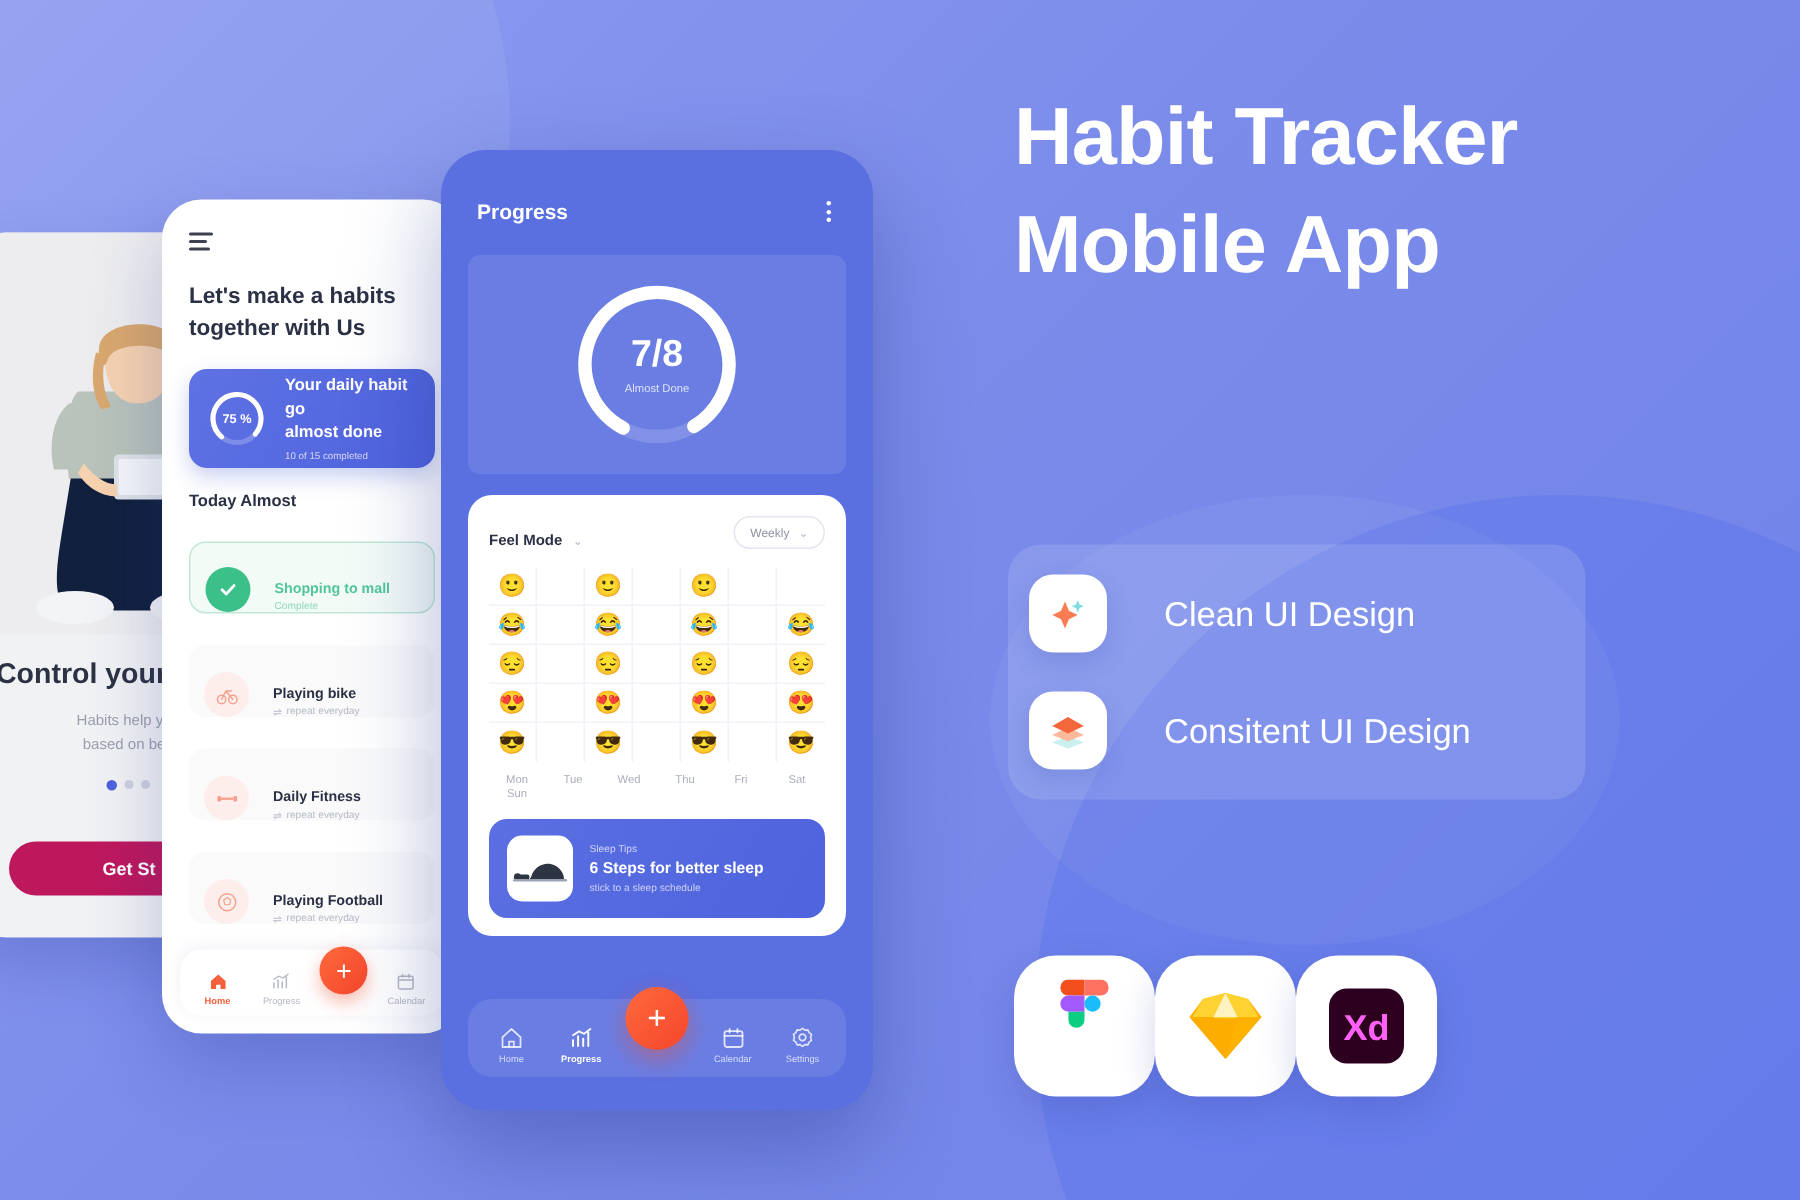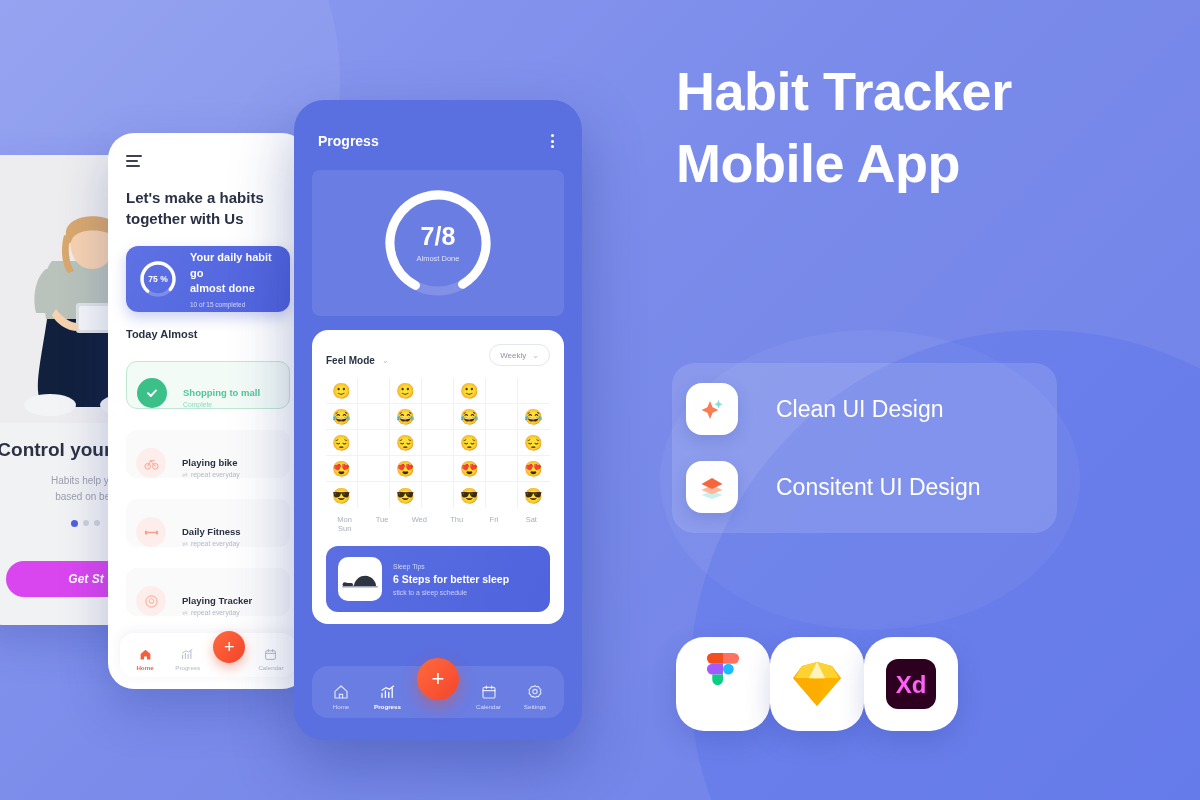--- a/index.html
+++ b/index.html
@@ -85,23 +85,23 @@
     background: #ececee; overflow: hidden;
   }
   .onb-text { position: absolute; left: 0; top: 282px; width: 100%; text-align: center; }
   .onb-title { font-size: 19px; font-weight: 700; color: #2c3244; line-height: 1.35; }
   .onb-desc { margin-top: 10px; font-size: 10px; color: #9aa0ae; line-height: 1.65; }
   .onb-dots { margin-top: 14px; display: flex; gap: 5px; justify-content: center; }
   .dot { width: 6px; height: 6px; border-radius: 50%; background: #cdd2de; }
   .dot.on { width: 7px; height: 7px; background: #4f62dd; }
   .onb-btn {
     position: absolute; left: 28px; bottom: 28px; width: 160px; height: 36px;
-    border-radius: 18px; background: #d946ef; color: #fff;
+    border-radius: 18px; background: #be185d; color: #fff;
     font-size: 12px; font-weight: 700; display: flex;
-    align-items: center; justify-content: center; border: none; font-style: italic;
+    align-items: center; justify-content: center; border: none;
   }
 
   
   .phone-mid {
     left: 108px; top: 133px; width: 200px; height: 556px;
     background: #ffffff; border-radius: 26px;
     box-shadow: 0 20px 48px rgba(35,50,140,0.26);
   }
   .mid-inner { position: relative; width: 100%; height: 100%; padding: 22px 18px 0; }
   .ham { width: 16px; }
@@ -423,21 +423,21 @@
     </div>
 
     <div class="habit">
       <div class="hicon pink">
         <svg width="15" height="15" viewBox="0 0 16 16">
           <circle cx="8" cy="8" r="6" fill="none" stroke="#f4a08c" stroke-width="1"></circle>
           <path d="M8 4.6 L10.6 6.6 L9.6 9.8 L6.4 9.8 L5.4 6.6 Z" fill="none" stroke="#f4a08c" stroke-width="0.8"></path>
         </svg>
       </div>
       <div>
-        <div class="hname">Playing Tracker</div>
+        <div class="hname">Playing Football</div>
         <div class="hsub">
           <svg width="6" height="6" viewBox="0 0 8 8">
               <path d="M1 3 H7 L5.5 1.5 M7 5 H1 L2.5 6.5" fill="none" stroke="#c3c8d4" stroke-width="0.9" stroke-linecap="round"></path>
             </svg>
           <span>repeat everyday</span>
         </div>
       </div>
     </div>
   </div>
 

